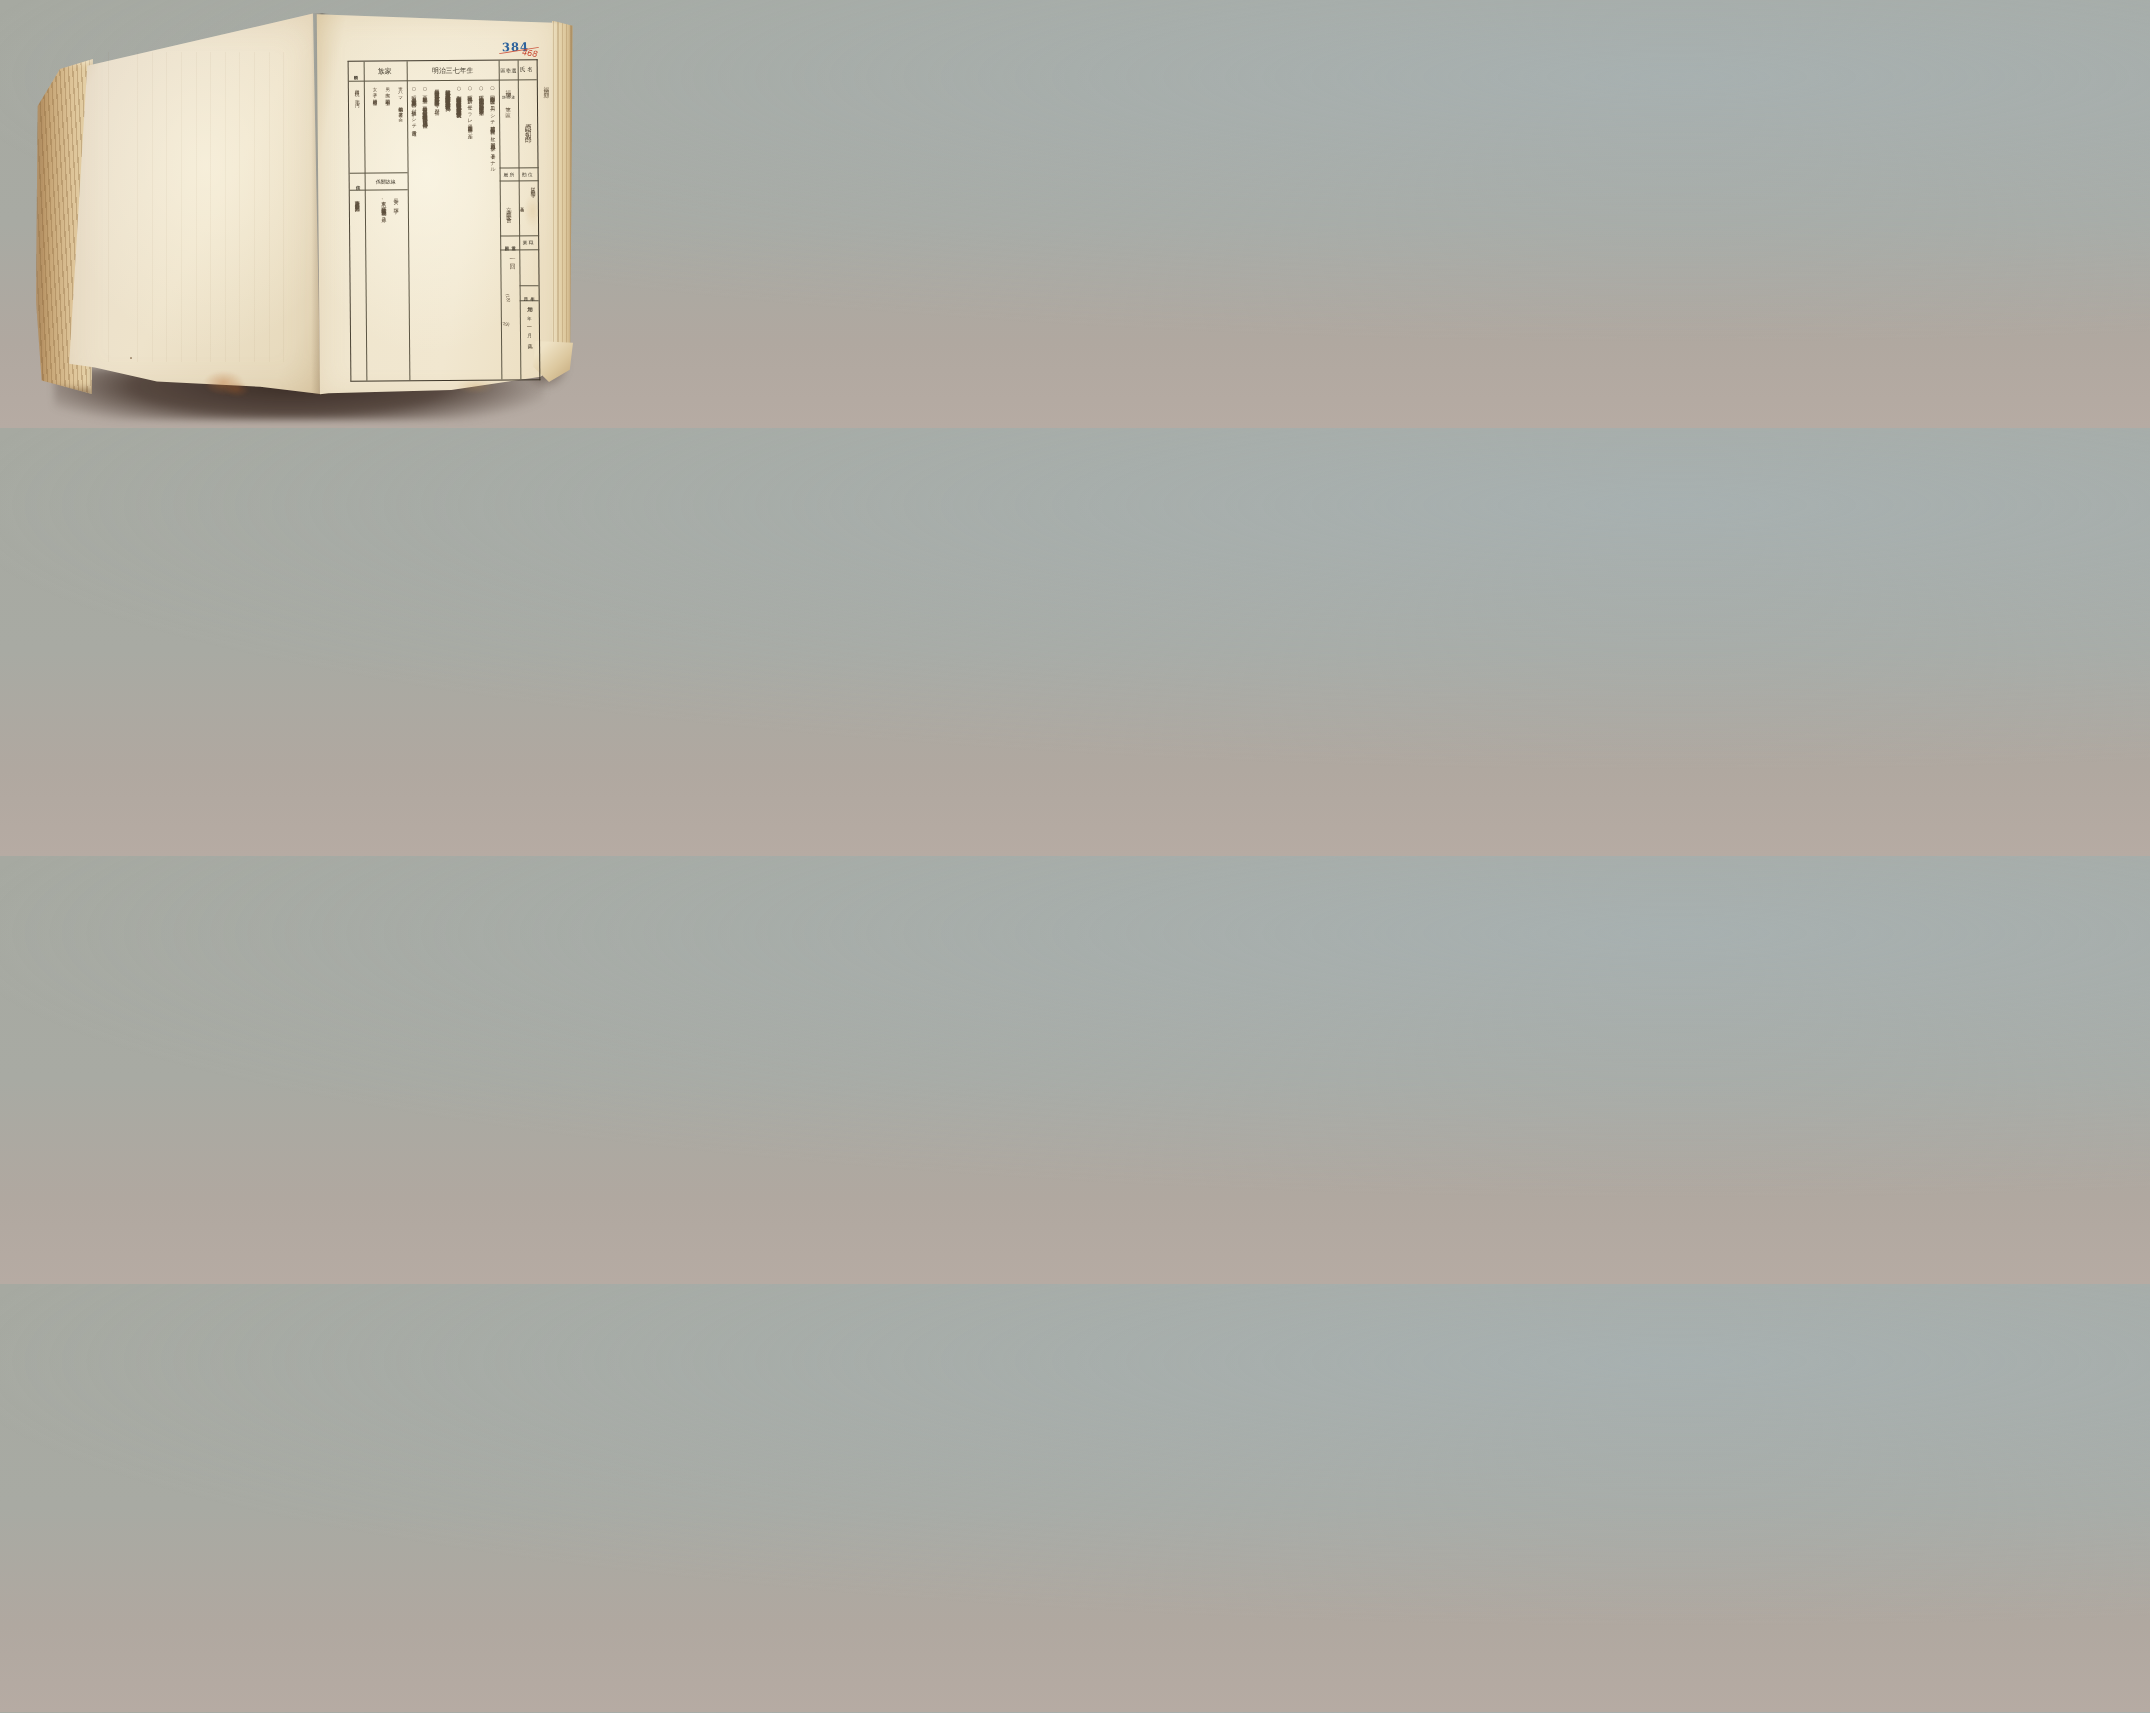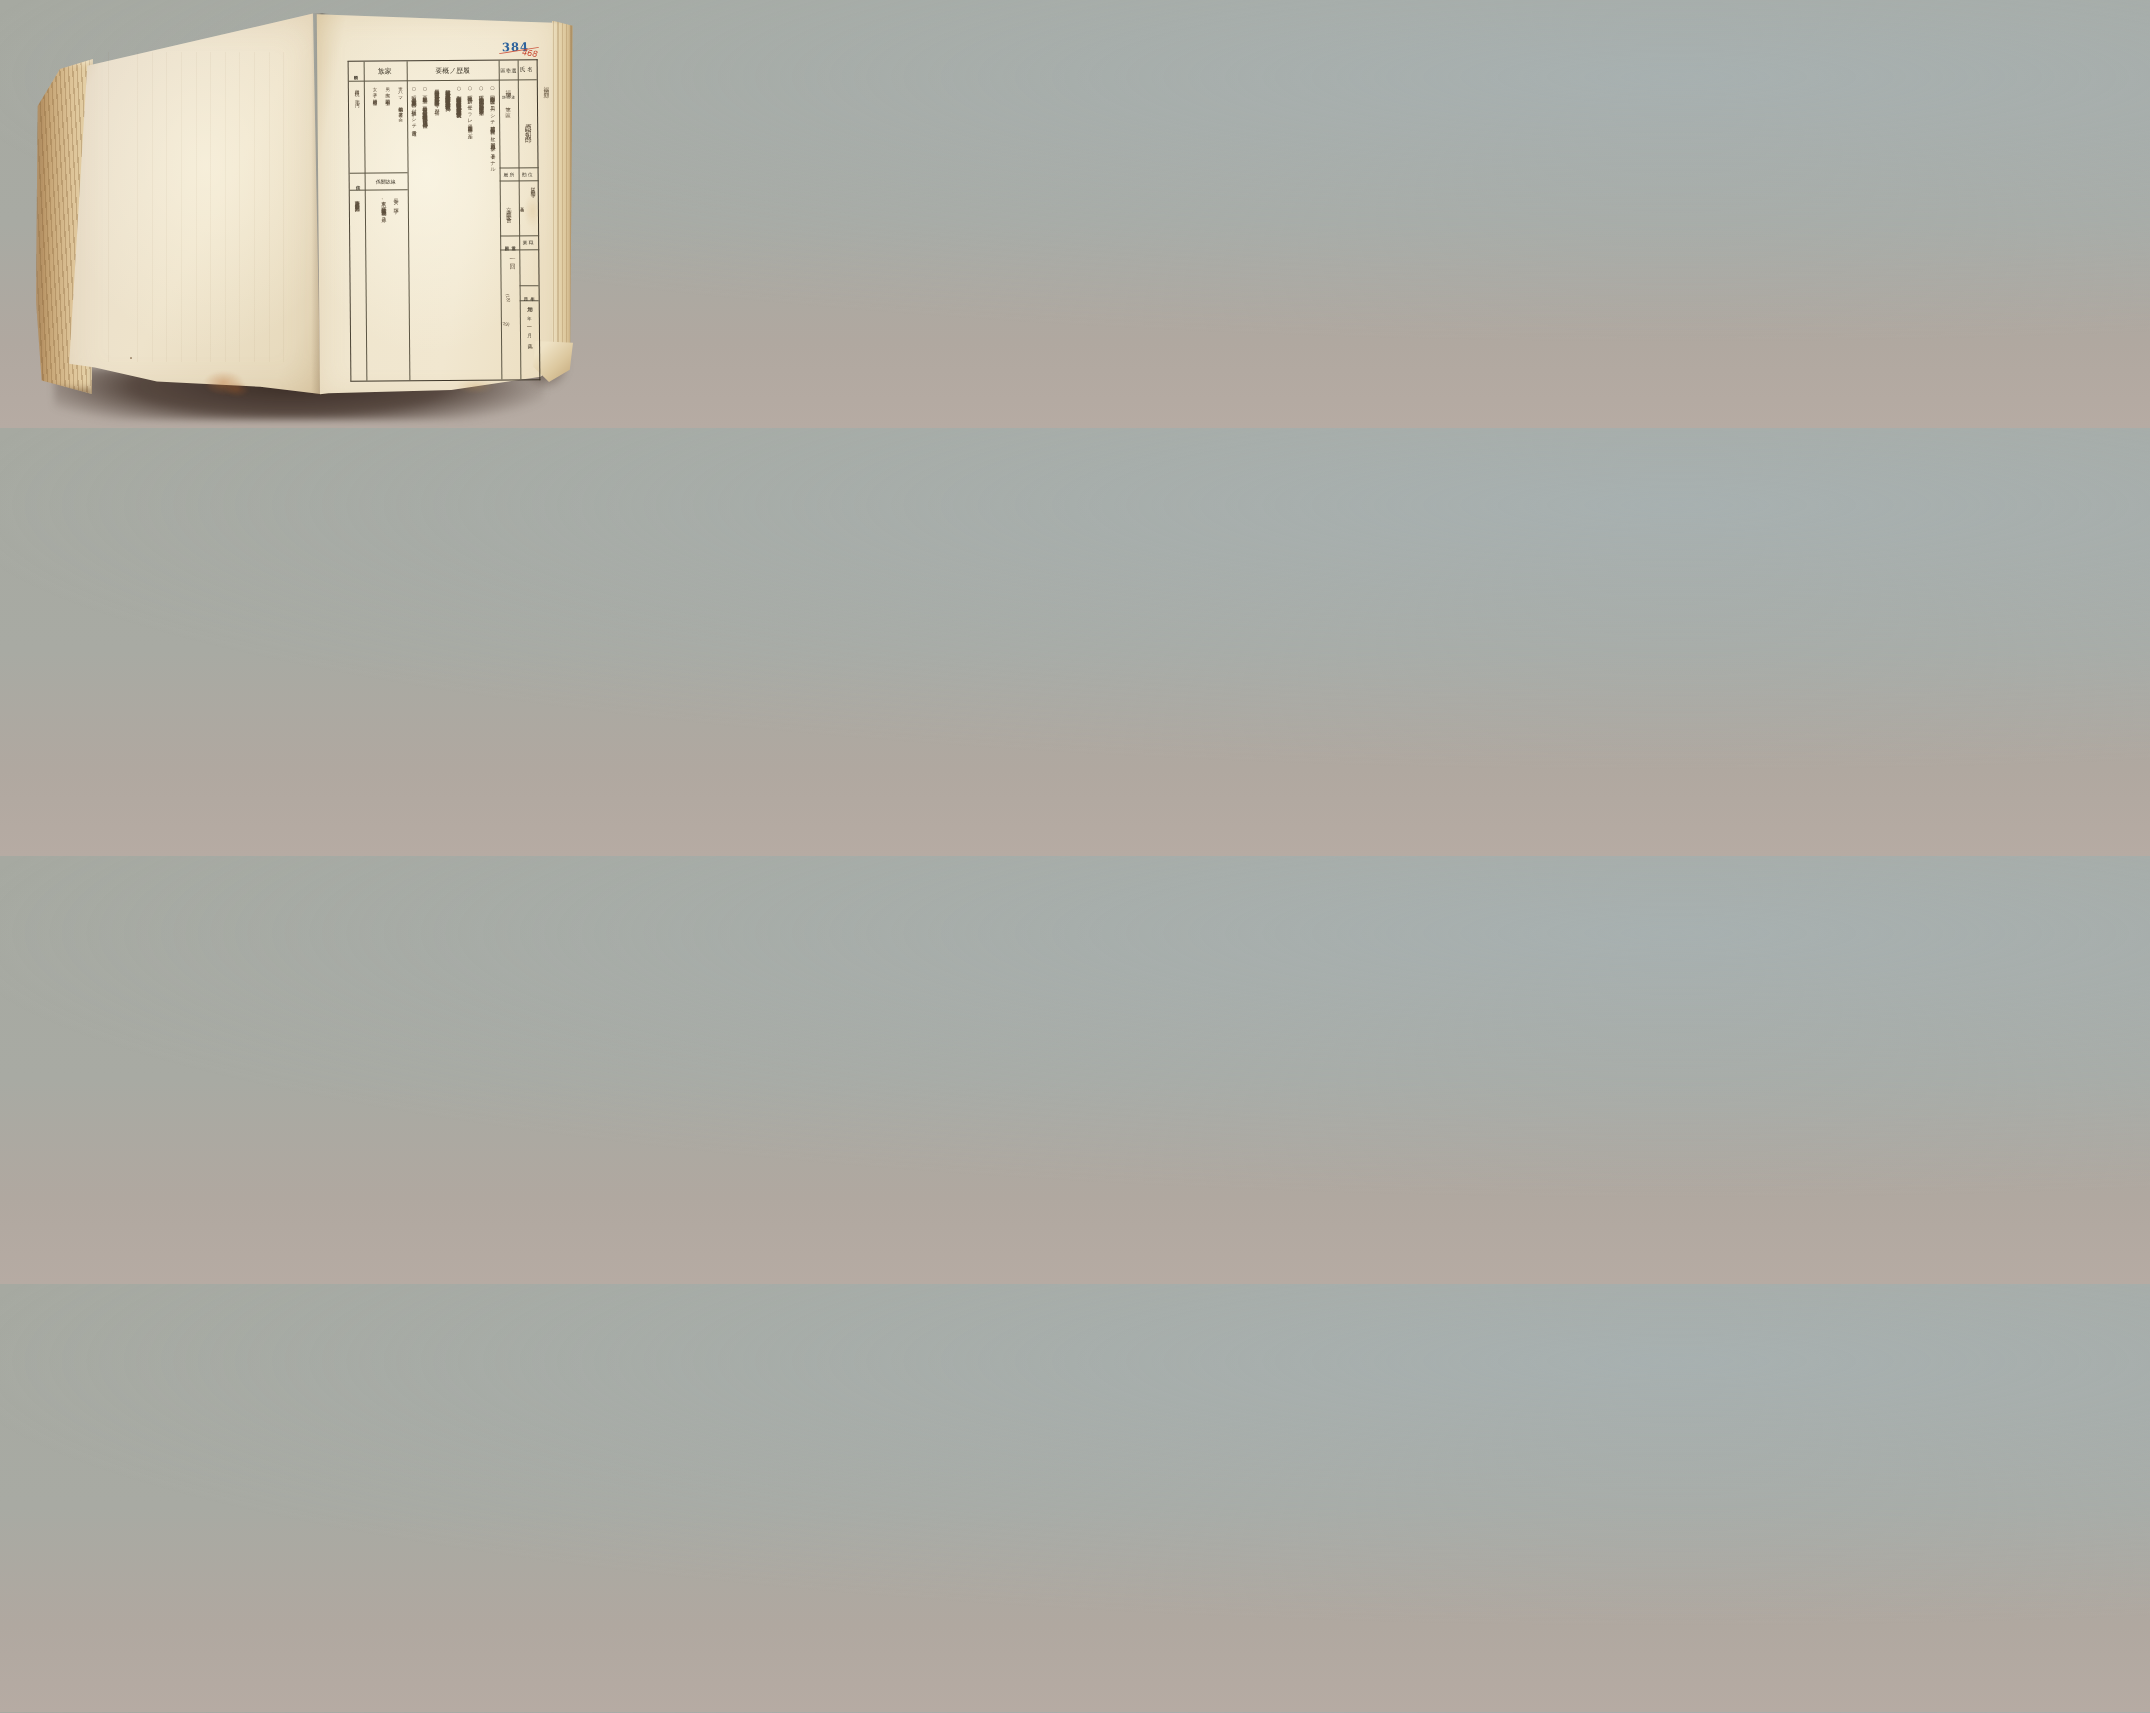--- a/index.html
+++ b/index.html
@@ -115,21 +115,21 @@
   <div class="hline" style="left:150px;width:39px;top:175px"></div>
   <div class="hline" style="left:150px;width:39px;top:189px"></div>
   <div class="hline" style="left:169px;width:19px;top:225px"></div>
   <div class="hline" style="left:169px;width:19px;top:240px"></div>
 
   <div class="cell v print" style="left:0;top:0;width:14.6px;height:19.4px;font-size:3.9px">納税額</div>
   <div class="cell print" style="left:14.6px;top:0;width:43px;height:19.4px;font-size:6.9px">
     <span class="spread">族家</span>
   </div>
   <div class="cell print" style="left:58px;top:0;width:92px;height:19.4px;font-size:6.9px">
-    <span class="spread">要概ノ歴履</span>
+    <span class="spread">明治三七年生</span>
   </div>
   <div class="cell print" style="left:150px;top:0;width:20px;height:19.4px;font-size:5px;letter-spacing:0.4px">區擧選</div>
   <div class="cell print" style="left:169px;top:0;width:19px;height:19.4px;font-size:5.6px;letter-spacing:1.7px">氏名</div>
 
   <div class="cell v hand" style="left:169px;top:19.4px;width:19px;height:87px;font-size:6.9px;letter-spacing:3px;padding-top:2.6px">原口初太郎</div>
   <div class="cell print" style="left:169px;top:107px;width:19px;height:13px;font-size:4.7px;letter-spacing:1.3px">勳位</div>
   <div class="cell" style="left:169px;top:120px;width:19px;height:56px">
     <span class="v hand" style="font-size:4.7px;letter-spacing:1.3px;position:absolute;right:2.6px;top:2.6px">従三位勳二等</span>
     <span class="v hand" style="font-size:3.9px;position:absolute;left:0.9px;top:24px">功五級</span>
   </div>

